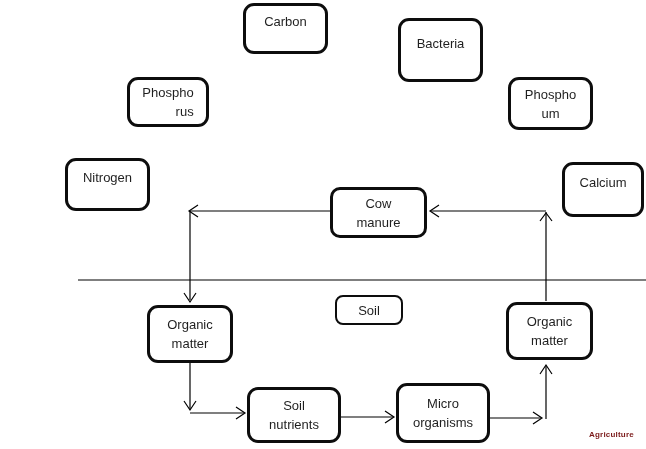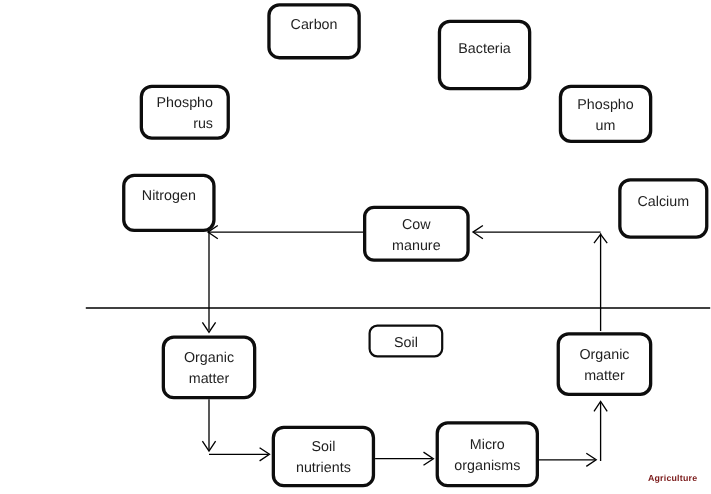--- a/index.html
+++ b/index.html
@@ -36,21 +36,21 @@
     color: #1f1f1f;
     white-space: pre-line;
   }
   .node.single { padding-bottom: 14px; }
   .node.thin { border-width: 2px; border-radius: 8px; }
 
   .n-carbon        { left: 243px; top: 3px;   width: 85px; height: 51px; }
   .n-bacteria      { left: 398px; top: 18px;   width: 85px; height: 64px; }
   .n-phosphorus    { left: 127px; top: 77px;  width: 82px; height: 50px; text-align: right; }
   .n-magnesium     { left: 508px; top: 77px;  width: 85px; height: 53px; }
-  .n-nitrogen      { left: 65px;  top: 158px; width: 85px; height: 53px; margin-left: 46px; }
+  .n-nitrogen      { left: 65px;  top: 158px; width: 85px; height: 53px; }
   .n-calcium       { left: 562px; top: 150px; width: 82px; height: 55px; margin-top: 12px; }
   .n-cow-manure    { left: 330px; top: 187px; width: 97px; height: 51px; border-radius: 10px; }
   .n-soil          { left: 335px; top: 295px; width: 68px; height: 30px; }
   .n-om-left       { left: 147px; top: 305px; width: 86px; height: 58px; }
   .n-om-right      { left: 506px; top: 302px; width: 87px; height: 58px; }
   .n-soil-nutrients{ left: 247px; top: 387px; width: 94px; height: 56px; }
   .n-micro-organisms{ left: 396px; top: 383px; width: 94px; height: 60px; }
 
   .watermark {
     position: absolute;

